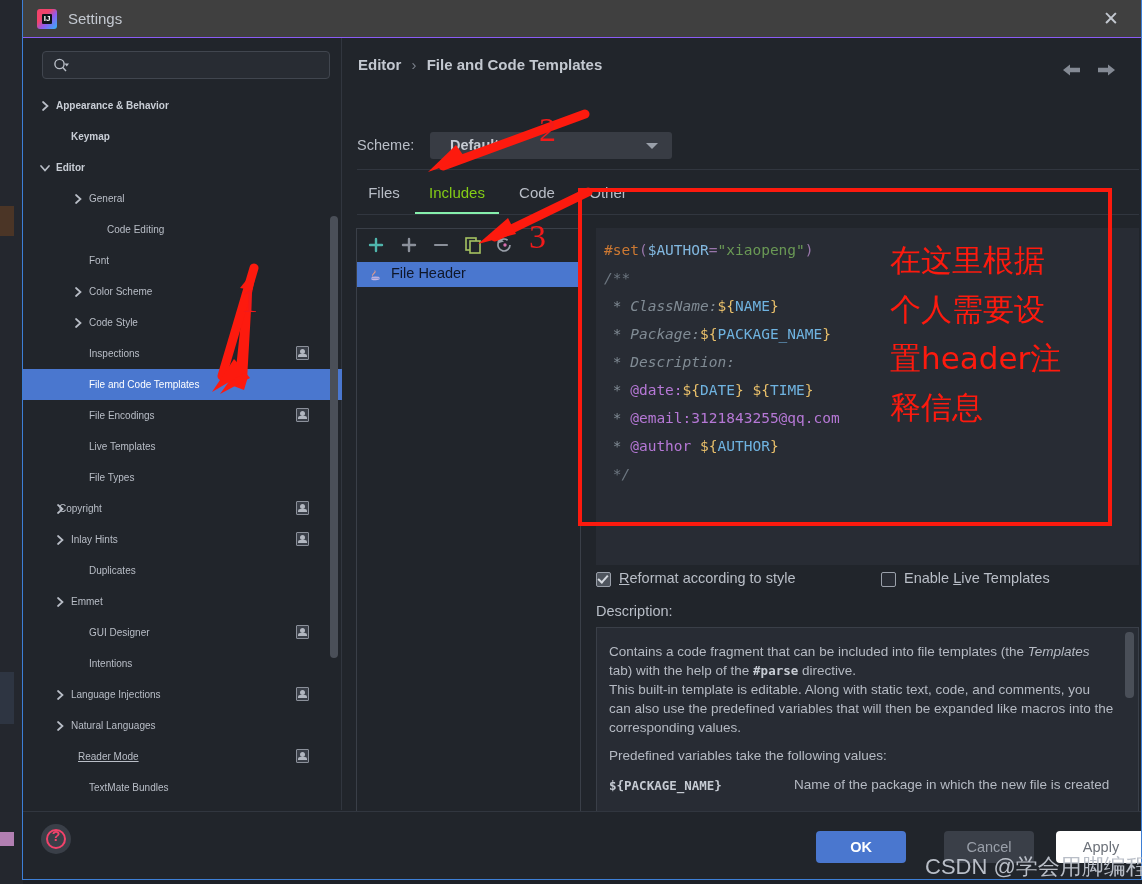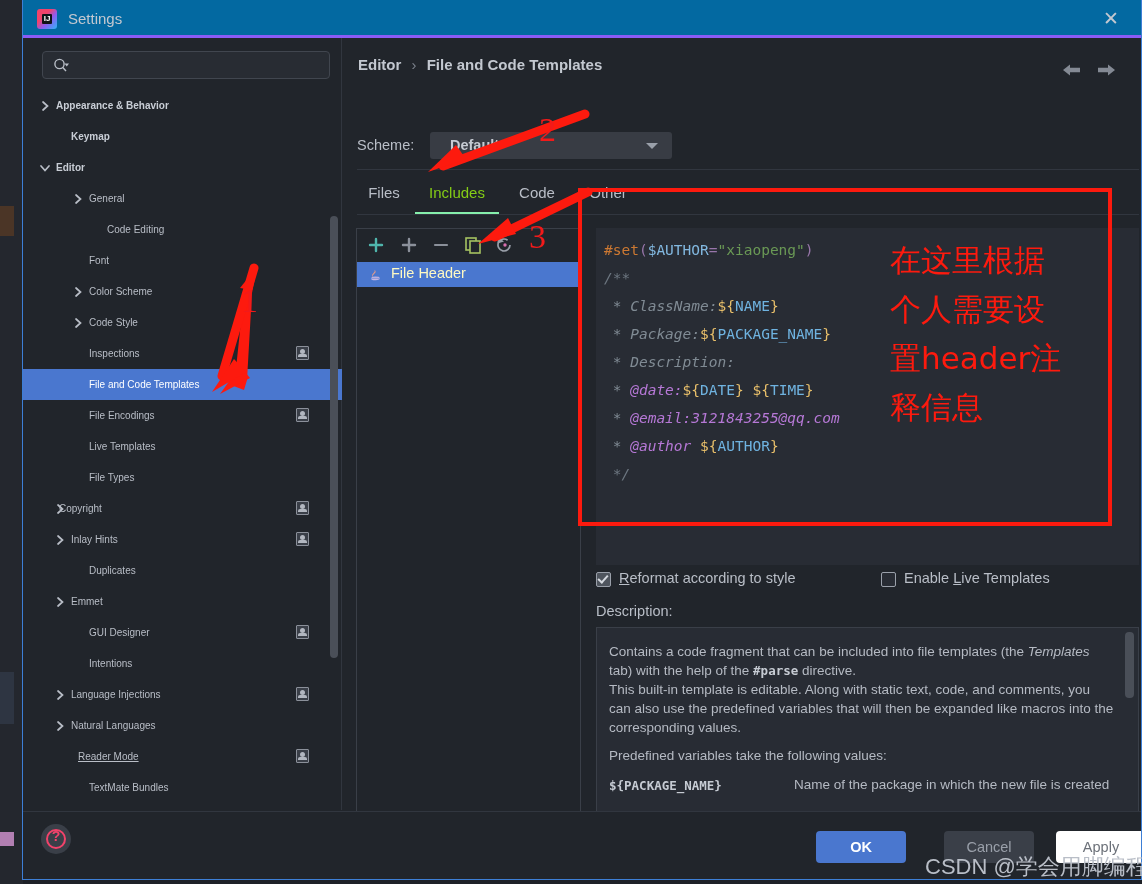--- a/index.html
+++ b/index.html
@@ -26,21 +26,21 @@
   .bg-strip-left {
     position: absolute; left: 0; top: 0; width: 23px; height: 884px;
     background: #24272e;
   }
   .bg-acc1 { position:absolute; left:0; top:206px; width:14px; height:30px; background:#4b3526; }
   .bg-acc2 { position:absolute; left:0; top:672px; width:14px; height:52px; background:#2e3542; }
   .bg-acc3 { position:absolute; left:0; top:832px; width:14px; height:14px; background:#b27fb2; }
 
   .titlebar {
     position: absolute; left:0; top:0; width:1118px; height:38px;
-    background:#0369a1; border-bottom:3px solid #8b5cf6;
+    background:#404040; border-bottom:1px solid #8b5cf6;
   }
   .app-icon {
     position:absolute; left:14px; top:9px; width:20px; height:20px;
     border-radius:3px;
     background: linear-gradient(135deg,#f2436b 0%, #f2436b 35%, #8f5cf0 60%, #2fb5f7 100%);
     display:flex; align-items:center; justify-content:center;
   }
   .app-icon span {
     font-size:8px; font-weight:bold; color:#fff; font-family:"Liberation Sans",sans-serif;
     background:#101317; padding:1px 2px; border-radius:1px; line-height:1;
@@ -122,31 +122,31 @@
     position:absolute; left:13px; top:190px; width:225px; height:613px;
     background:#21252b; border:1px solid #3a3f48;
   }
   .fl-toolbar { position:absolute; left:0; top:0; width:223px; height:32px; }
   .fl-btn { position:absolute; top:5px; width:24px; height:22px; cursor:pointer; }
   .fl-row {
     position:absolute; left:0; top:33px; width:223px; height:25px;
     background:#4a77cf; cursor:pointer;
   }
   .fl-row .ico { position:absolute; left:10px; top:4px; width:17px; height:17px; }
-  .fl-row .nm { position:absolute; left:34px; top:3px; font-size:14.5px; color:#fef9c3; }
+  .fl-row .nm { position:absolute; left:34px; top:3px; font-size:14.5px; color:#0f172a; }
 
   
   .editor {
     position:absolute; left:253px; top:190px; width:543px; height:337px;
     background:#282c34; overflow:hidden;
   }
   .code { position:absolute; left:8px; top:8px; font-family:"DejaVu Sans Mono", monospace; font-size:14.5px; line-height:28px; white-space:pre; }
   .c-orange{color:#cc7832;} .c-purple{color:#9876aa;} .c-cyan{color:#82b8e0;}
   .c-green{color:#6a9955;} .c-gray{color:#808b94;font-style:italic;}
-  .c-yellow{color:#e8bf6a;} .c-blue{color:#6fb3e0;} .c-violet{color:#b678d6;font-style:italic;}
+  .c-yellow{color:#e8bf6a;} .c-blue{color:#6fb3e0;} .c-violet{color:#b678d6;}
   .c-gray2{color:#6d7781;font-style:italic;}
 
   .opts { position:absolute; left:253px; top:532px; width:543px; height:24px; }
   .cb { position:absolute; top:0; height:20px; cursor:pointer; }
   .cb .box { position:absolute; left:0; top:2px; width:15px; height:15px; border:1px solid #9aa0aa; border-radius:2px; background:#3a3f48; }
   .cb.on .box { background:#4f555e; }
   .cb .box .tick { position:absolute; left:3px; top:0px; width:6px; height:10px; border:solid #d6dae0; border-width:0 2px 2px 0; transform:rotate(42deg); }
   .cb .lb { position:absolute; left:23px; top:0px; font-size:14.5px; color:#b9bec7; white-space:nowrap; }
   .cb .lb u { text-decoration:underline; }
 

